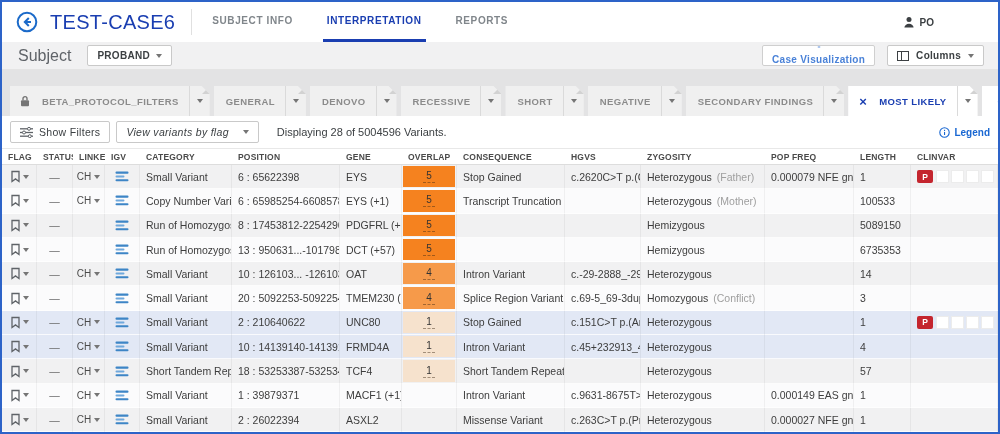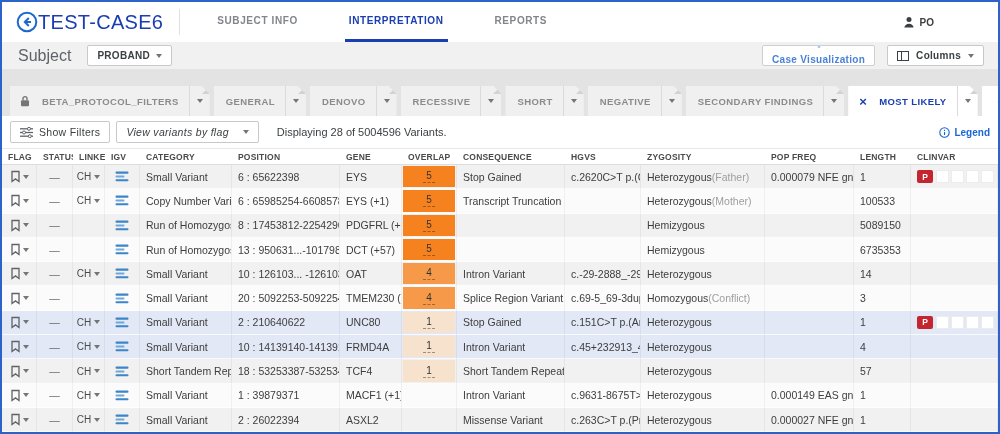--- a/index.html
+++ b/index.html
@@ -3,25 +3,25 @@
 <meta charset="utf-8">
 <style>
   * { margin:0; padding:0; box-sizing:border-box; }
   body { font-family:"Liberation Sans", sans-serif; background:#fff; }
   .app { width:1000px; height:434px; border:2px solid #2d63c8; background:#fff;
          display:flex; flex-direction:column; overflow:hidden; }
 
   
   .header { height:40px; display:flex; align-items:center; background:#fff; flex:none; }
   .back-btn { margin-left:14px; display:flex; align-items:center; cursor:pointer; }
-  .case-title { margin-left:0; font-size:20px; font-weight:500; color:#1a3eb1; letter-spacing:.3px; white-space:nowrap;text-align:center; }
+  .case-title { margin-left:12px; font-size:20px; font-weight:500; color:#1a3eb1; letter-spacing:.3px; white-space:nowrap;text-align:center; }
   .hdr-divider { width:1px; height:26px; background:#e0e0e0; margin-left:16px; }
   .header-tabs { display:flex; height:100%; margin-left:16px; gap:26px; }
   .htab { display:flex; align-items:center; height:100%; font-size:10px; font-weight:700;
-          letter-spacing:.6px; color:#80868b; border-bottom:3px solid transparent; padding:0 4px; cursor:pointer;margin-left:17px; }
+          letter-spacing:.6px; color:#80868b; border-bottom:3px solid transparent; padding:0 4px; cursor:pointer; }
   .htab.active { color:#1a3eb1; border-bottom-color:#1a3eb1; }
   .hdr-spacer { flex:1; }
   .user-chip { display:flex; align-items:center; gap:5px; margin-right:64px; font-size:10px; font-weight:700; color:#3c4043; }
 
   
   .subject-bar { height:28px; background:#f1f1f2; border-bottom:1px solid #e4e4e4; display:flex; align-items:center; flex:none; }
   .subject-label { margin-left:16px; font-size:16px; color:#5f6368; }
   .btn { display:flex; align-items:center; gap:6px; background:#fff; border:1px solid #c9c9c9;
          border-radius:2px; height:21px; padding:0 9px; font-size:10px; font-weight:700;
          color:#3c4043; letter-spacing:.3px; cursor:pointer; white-space:nowrap; }
@@ -72,21 +72,21 @@
   .td.center { justify-content:center; padding:0 2px; }
   .c0{width:35px;} .c1{width:36px;} .c2{width:32px;} .c3{width:35px;} .c4{width:92px;}
   .c5{width:108px;} .c6{width:62px;} .c7{width:55px;} .c8{width:108px;} .c9{width:76px;}
   .c10{width:124px;} .c11{width:89px;} .c12{width:57px;} .c13{flex:1;}
   .td.c7 { padding:1px; justify-content:center; }
   .overlap-chip { width:100%; height:100%; display:flex; align-items:center; justify-content:center; }
   .overlap-chip .num { font-size:10px; color:#333; border-bottom:1px dashed rgba(60,40,20,.45); padding:0 3px 1px; }
   .level-high { background:#f5821f; }
   .level-mid  { background:#f69a4a; }
   .level-low  { background:#f6e2cd; }
-  .zyg-note { color:#9e9e9e; }
+  .zyg-note { color:#9e9e9e; margin-left:5px; }
   .status-dash { color:#6b6b6b; }
   .linked-txt { font-size:10px; color:#4a4a4a; margin-right:3px; }
   .flag-caret { margin-left:2px; }
   .p-badge { width:16px; height:13px; background:#c4252e; color:#fff; font-size:8.5px; font-weight:700;
              display:flex; align-items:center; justify-content:center; border-radius:2px; margin-right:3px; flex:none; }
   .empty-badge { width:13px; height:13px; background:#fff; border:1px solid #ececec; margin-right:2px; flex:none; }
 </style>
 </head>
 <body>
 

